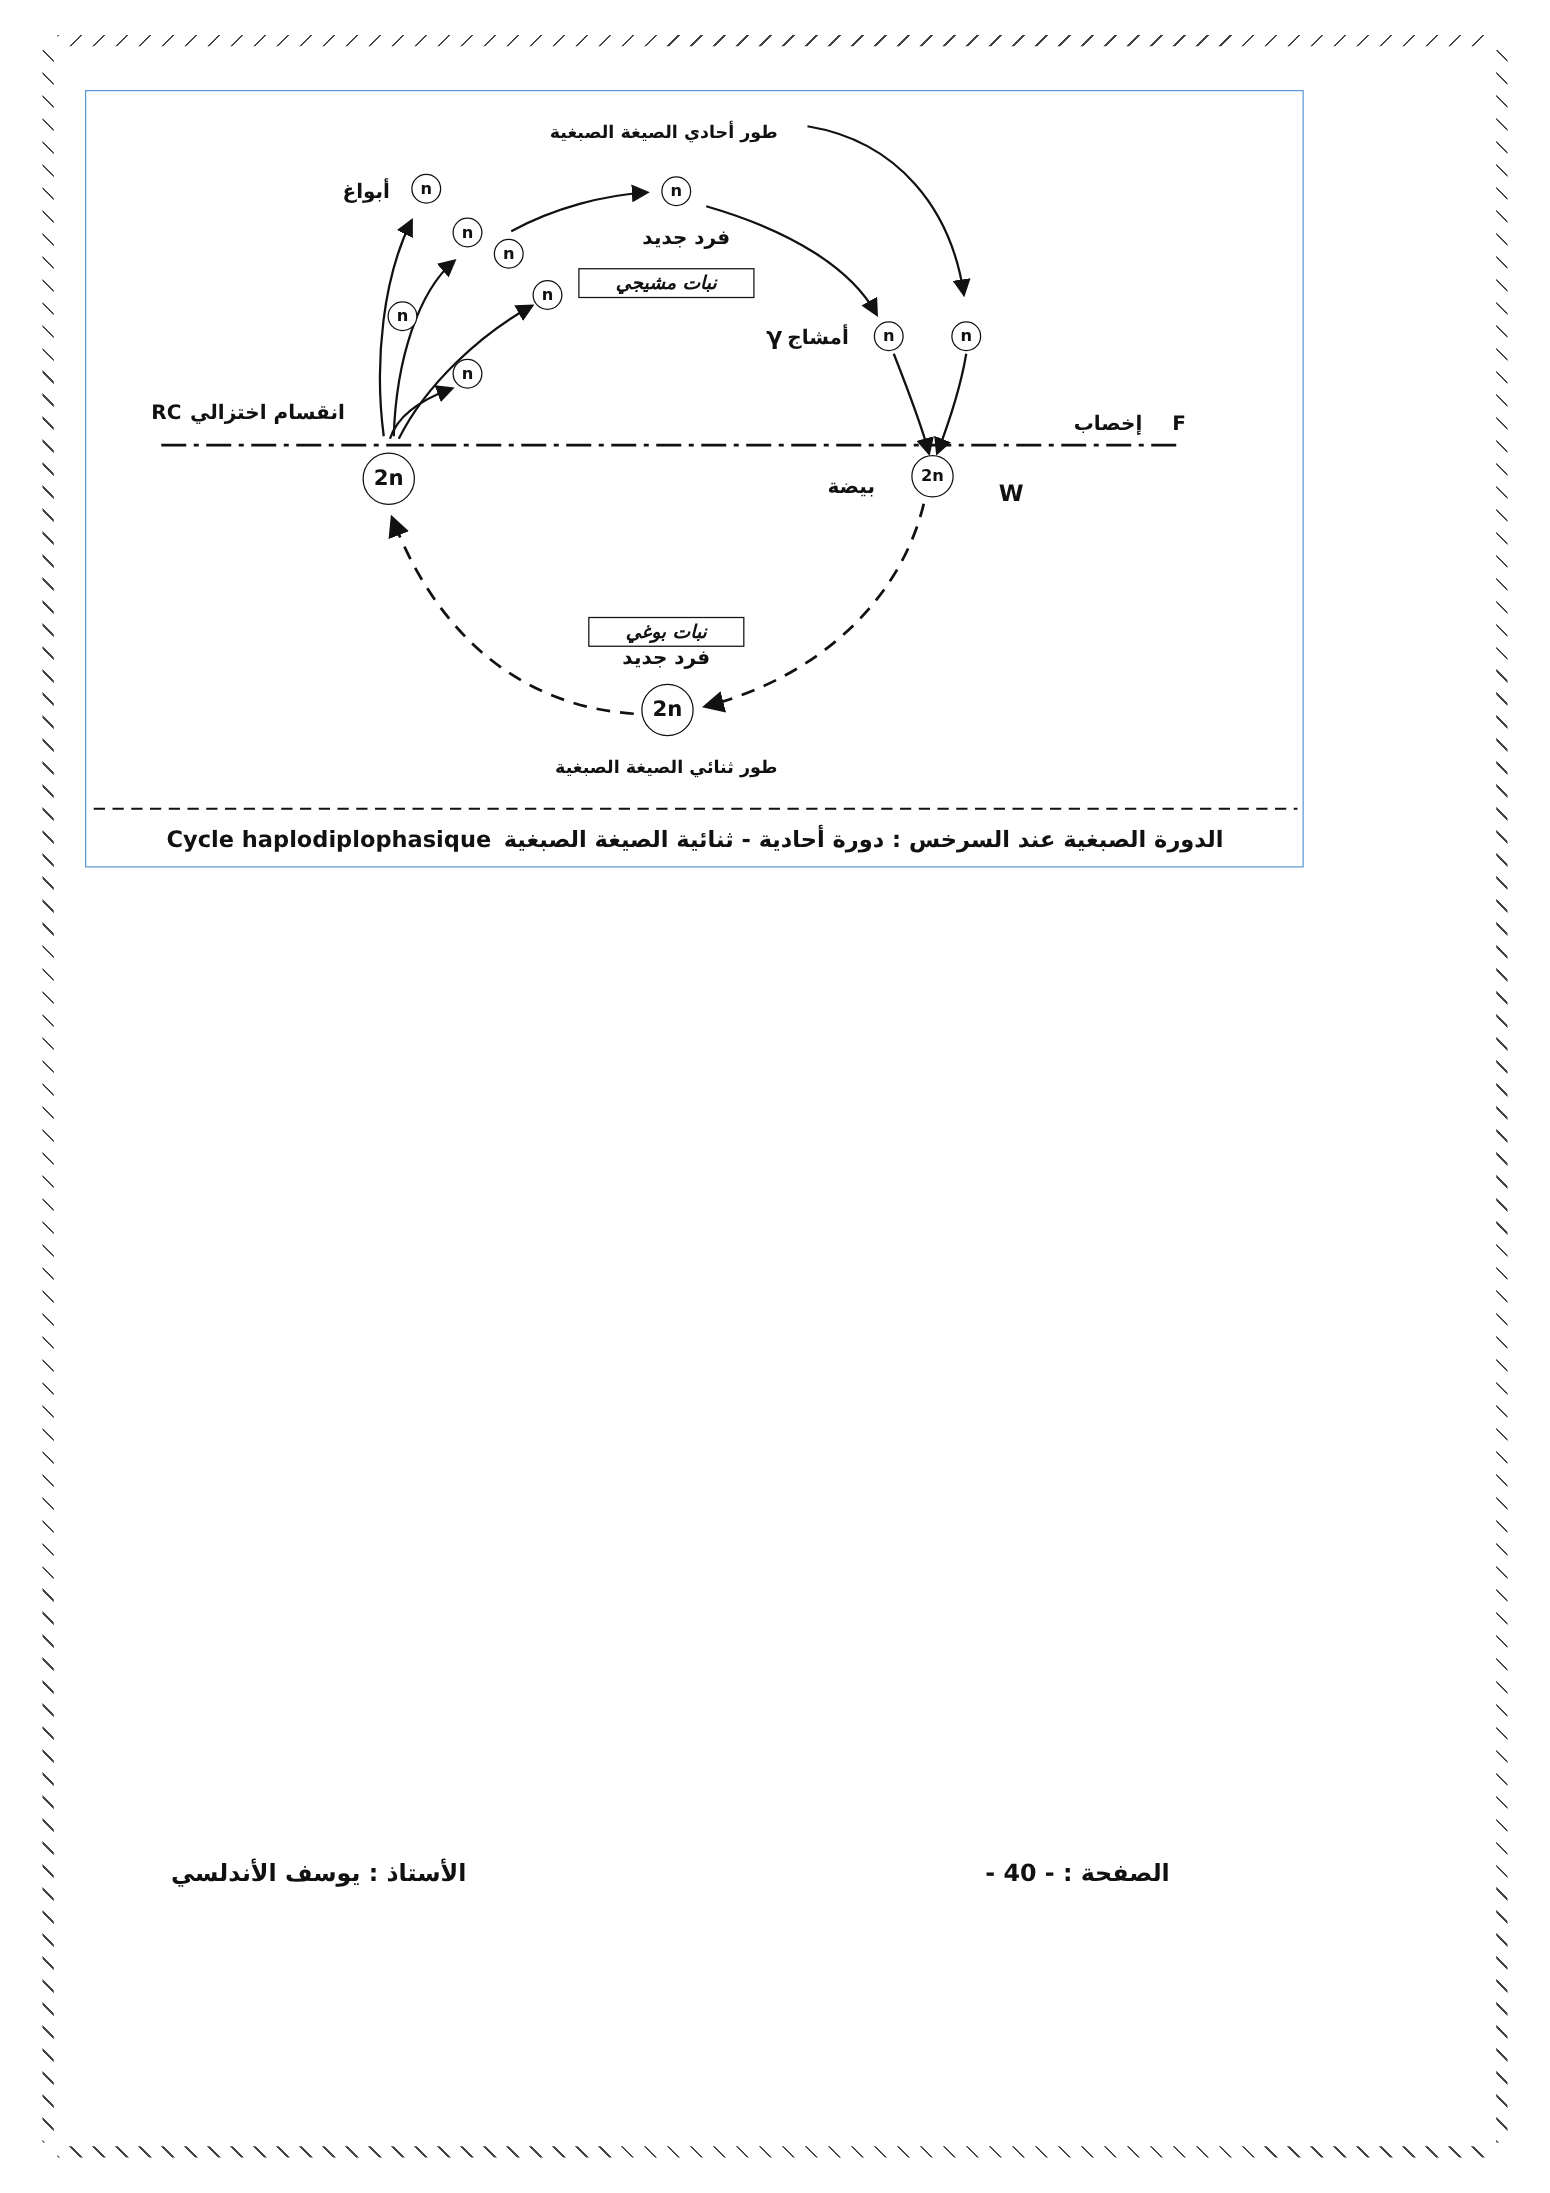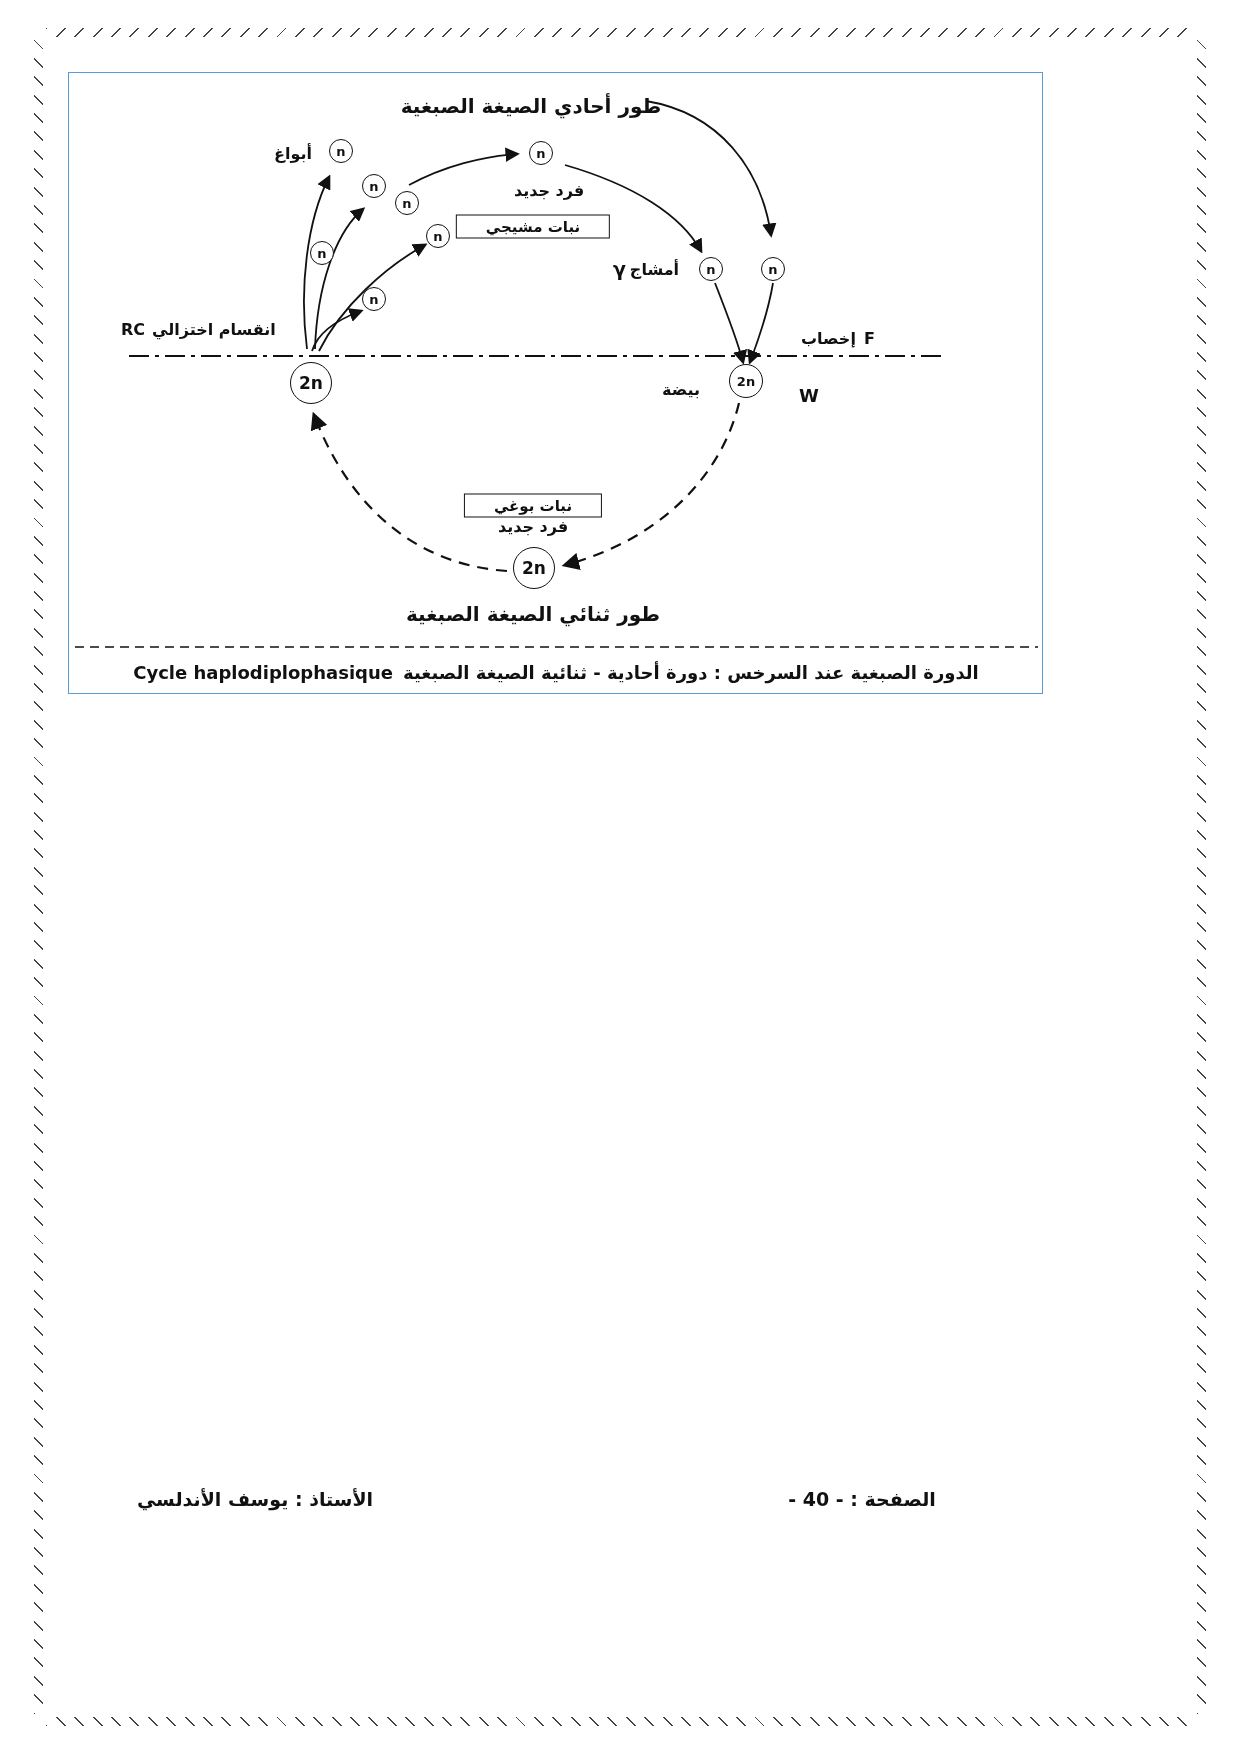--- a/index.html
+++ b/index.html
@@ -16,33 +16,33 @@
                   background:repeating-linear-gradient(45deg,#444 0 1.4px,transparent 1.4px 13px); }
   .hatch-right  { right:34px; top:40px; bottom:40px; width:9px;
                   background:repeating-linear-gradient(45deg,#444 0 1.4px,transparent 1.4px 13px); }
 
   .diagram-box { position:absolute; left:68px; top:72px; width:975px; height:622px;
                  border:1.6px solid #5b9bd5; background:#fff; }
 
   .abs { position:absolute; }
   .ctr { transform:translate(-50%,-50%); white-space:nowrap; }
   .ar-bold { font-weight:bold; font-size:16px; }
-  .ar-title { font-weight:bold; font-size:20px; }
+  .ar-title { font-weight:bold; font-size:14px; }
 
   .circle-n { position:absolute; width:24px; height:24px; border:1.4px solid #111; border-radius:50%;
               background:#fff; display:flex; align-items:center; justify-content:center;
               font-size:13px; font-weight:bold; }
   .circle-2n-lg { position:absolute; width:42px; height:42px; border:1.9px solid #111; border-radius:50%;
               background:#fff; display:flex; align-items:center; justify-content:center;
               font-size:17px; font-weight:bold; }
   .circle-2n-sm { position:absolute; width:34px; height:34px; border:1.5px solid #111; border-radius:50%;
               background:#fff; display:flex; align-items:center; justify-content:center;
               font-size:13px; font-weight:bold; }
 
-  .boxed { border:1.5px solid #111; padding:2px 29px; font-weight:bold; font-size:15px; background:#fff; }
+  .boxed { border:1.5px solid #111; padding:2px 29px; font-weight:bold; font-size:15px; background:#fff;font-style:italic; }
 
   .row { display:flex; align-items:center; gap:8px; }
   .latin-bold { font-weight:bold; font-size:16px; }
   .caption-row { display:flex; align-items:center; gap:10px; direction:rtl; }
   .caption-ar { font-weight:bold; font-size:18px; }
   .caption-latin { font-weight:bold; font-size:18px; direction:ltr; }
 
   svg.arrows { position:absolute; left:0; top:0; pointer-events:none; }
   .footer-text { position:absolute; font-weight:bold; font-size:19px; white-space:nowrap; }
 </style>
@@ -128,21 +128,21 @@
         <span>n</span>
       </div>
     <div class="circle-n" style="left:692px; top:184px;">
         <span>n</span>
       </div>
 
     <div class="abs row" style="left:52px; top:247px; gap:7px;">
       <span class="latin-bold">RC</span>
       <span class="ar-bold">انقسام اختزالي</span>
     </div>
-    <div class="abs row" style="left:732px; top:256px; gap:8px;">
+    <div class="abs row" style="left:790px; top:256px; gap:24px;">
       <span class="ar-bold">إخصاب</span>
       <span class="latin-bold">F</span>
     </div>
 
     <div class="circle-2n-lg" style="left:221px; top:289px;">
         <span>2n</span>
       </div>
 
     <div class="abs ctr ar-bold" style="left:612px; top:316px;">بيضة</div>
     <div class="circle-2n-sm" style="left:660px; top:291px;">

